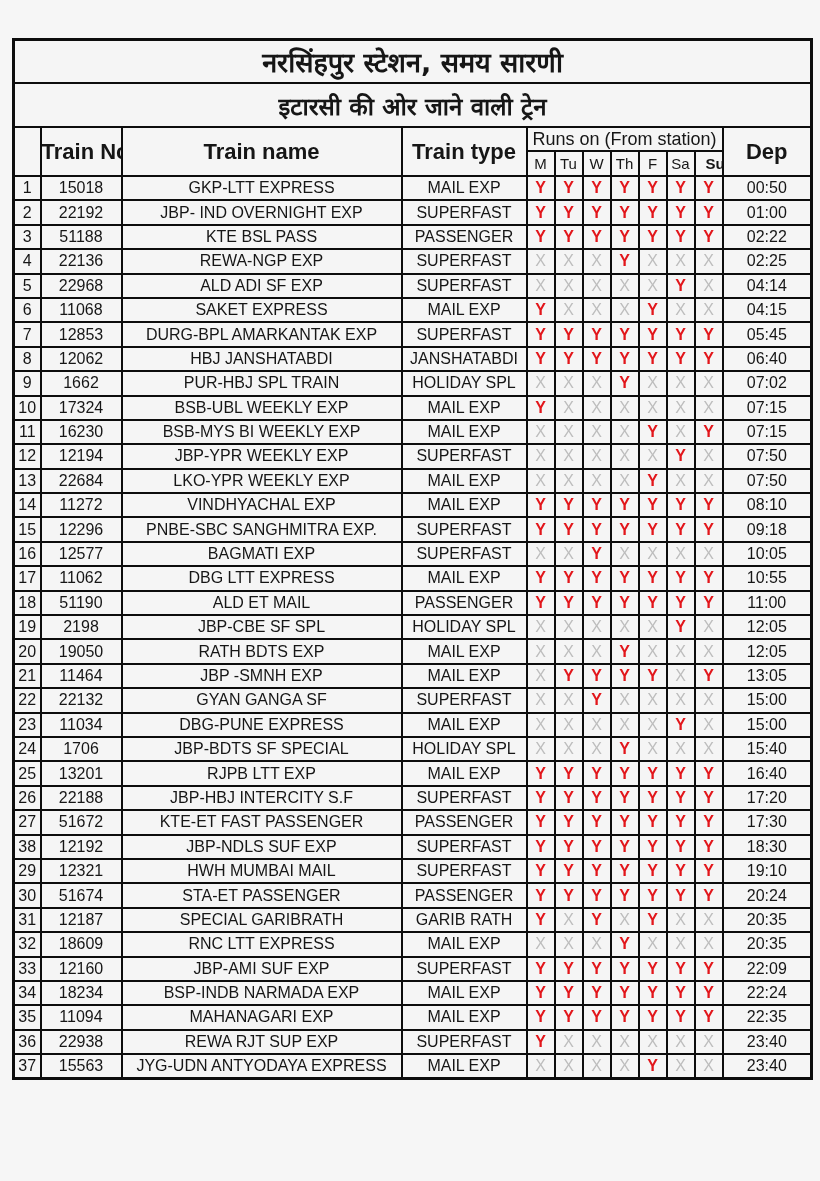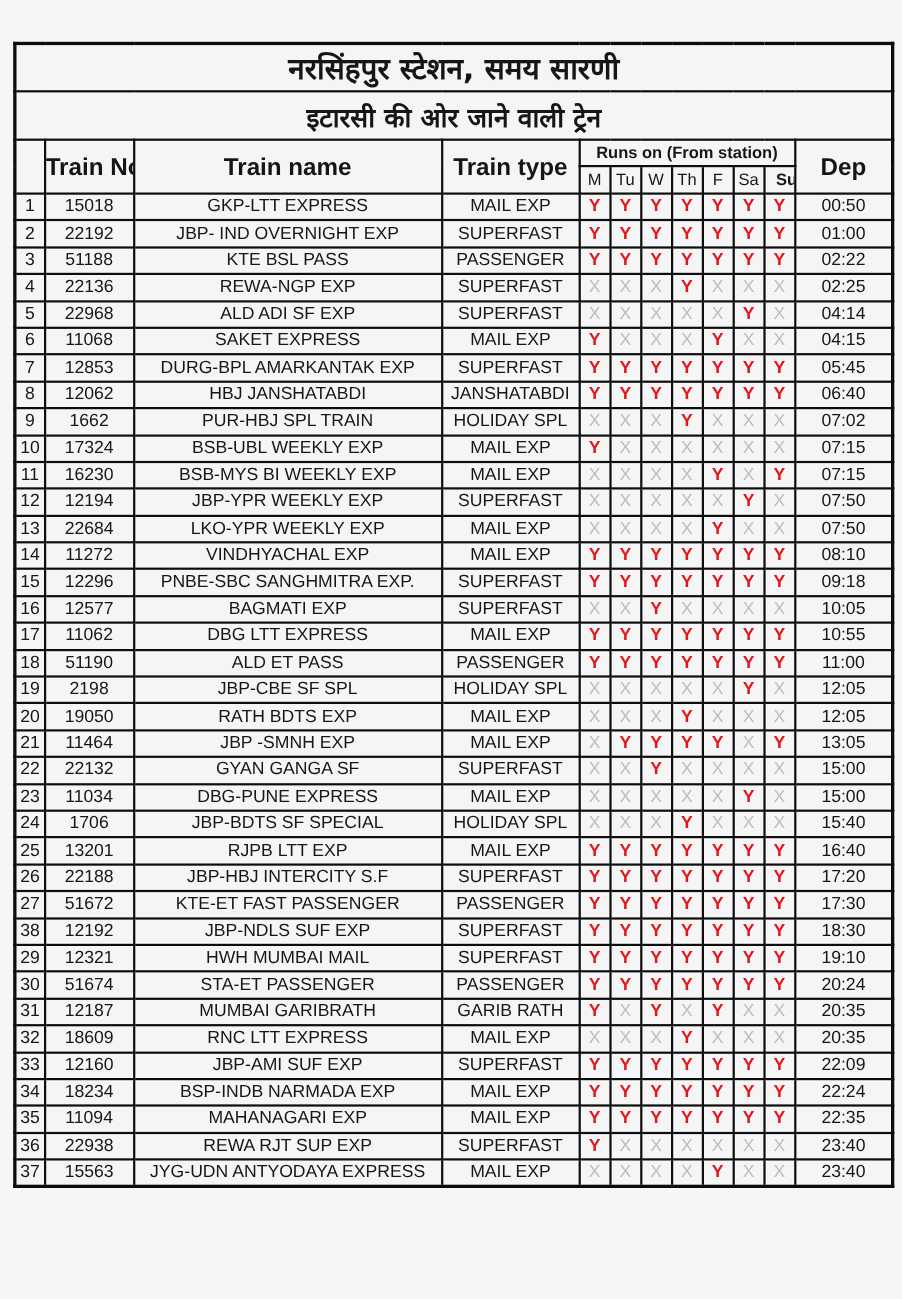--- a/index.html
+++ b/index.html
@@ -30,21 +30,21 @@
     height:41px;
     font-size:27px;
     font-weight:700;
     font-family:"DejaVu Sans","Liberation Sans",sans-serif;
   }
   .title-cell.big { height:42px; font-size:24px; }
   .col-head {
     font-size:22px;
     font-weight:700;
   }
-  .runs-head { height:22px; font-size:15px; font-weight:700; }
+  .runs-head { height:22px; font-size:18px; font-weight:400; }
   .day-head {
     height:23px;
     font-size:15px;
     font-weight:400;
     text-align:left;
     padding-left:3px;
   }
   .day-head.su { font-weight:700; text-align:center; padding-left:10px; }
   .tt tbody td { height:22.4px; font-size:16px; }
   .c-sno  { font-size:15px; }
@@ -331,21 +331,21 @@
           <td class="c-day y">Y</td>
           <td class="c-day y">Y</td>
           <td class="c-day y">Y</td>
           <td class="c-day y">Y</td>
           <td class="c-day y">Y</td>
           <td class="c-dep">10:55</td>
         </tr>
         <tr>
           <td class="c-sno">18</td>
           <td class="c-no">51190</td>
-          <td class="c-name">ALD ET PASS</td>
+          <td class="c-name">ALD ET MAIL</td>
           <td class="c-type">PASSENGER</td>
           <td class="c-day y">Y</td>
           <td class="c-day y">Y</td>
           <td class="c-day y">Y</td>
           <td class="c-day y">Y</td>
           <td class="c-day y">Y</td>
           <td class="c-day y">Y</td>
           <td class="c-day y">Y</td>
           <td class="c-dep">11:00</td>
         </tr>
@@ -513,21 +513,21 @@
           <td class="c-day y">Y</td>
           <td class="c-day y">Y</td>
           <td class="c-day y">Y</td>
           <td class="c-day y">Y</td>
           <td class="c-day y">Y</td>
           <td class="c-dep">20:24</td>
         </tr>
         <tr>
           <td class="c-sno">31</td>
           <td class="c-no">12187</td>
-          <td class="c-name">MUMBAI GARIBRATH</td>
+          <td class="c-name">SPECIAL GARIBRATH</td>
           <td class="c-type">GARIB RATH</td>
           <td class="c-day y">Y</td>
           <td class="c-day n">X</td>
           <td class="c-day y">Y</td>
           <td class="c-day n">X</td>
           <td class="c-day y">Y</td>
           <td class="c-day n">X</td>
           <td class="c-day n">X</td>
           <td class="c-dep">20:35</td>
         </tr>

